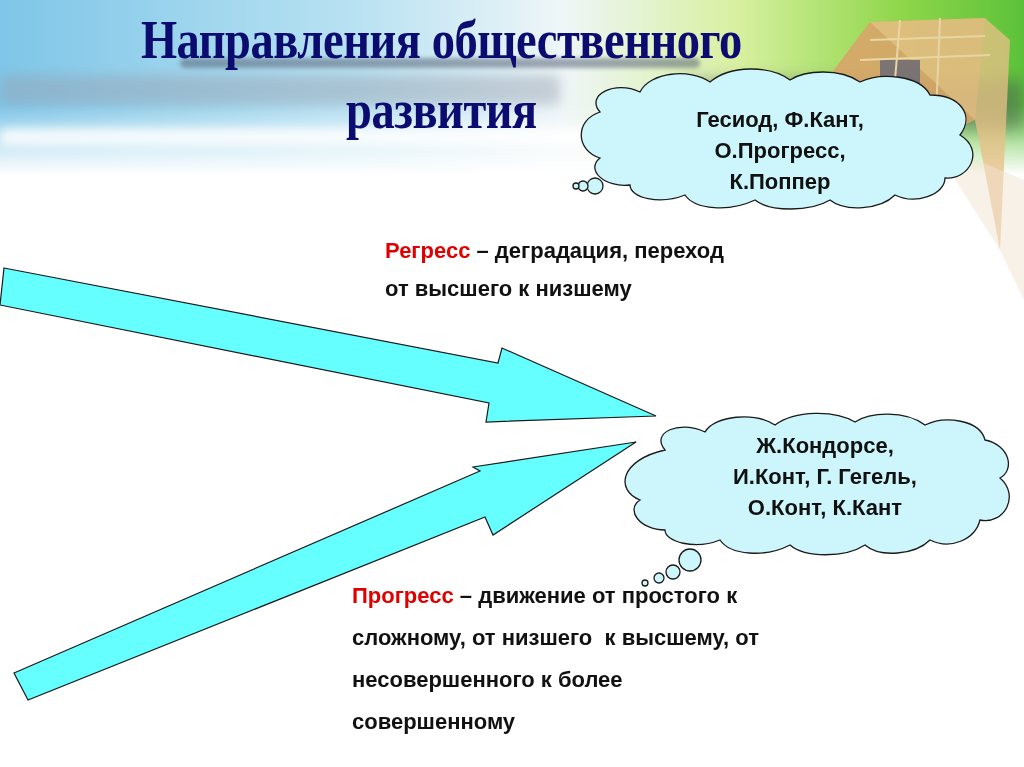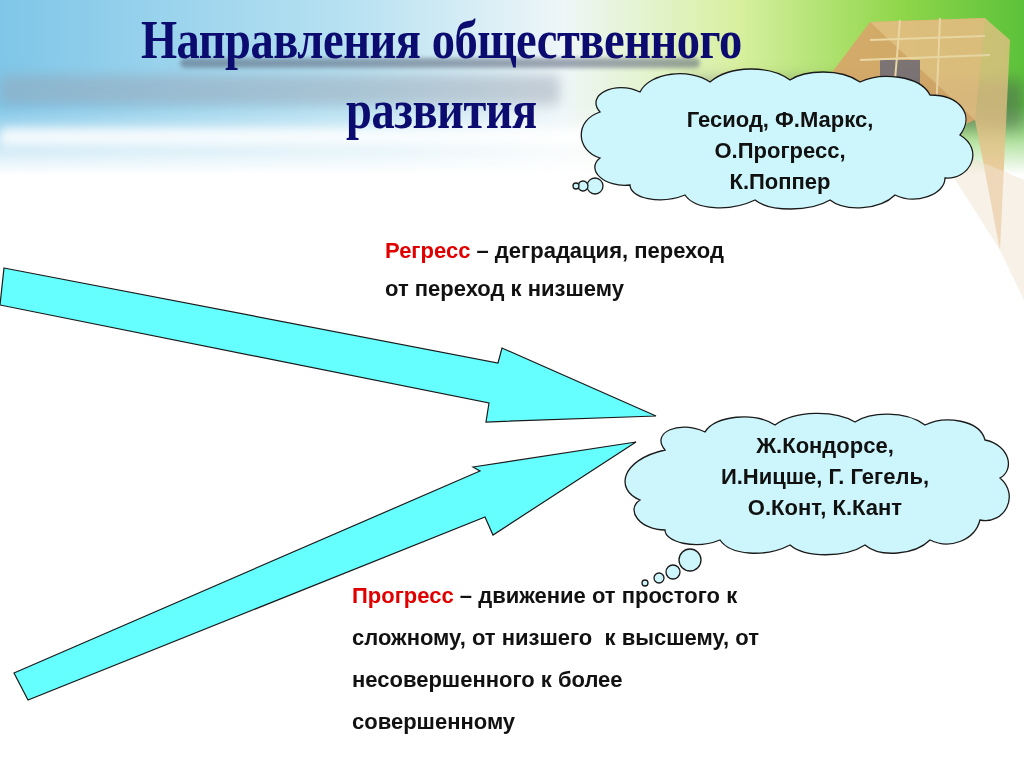--- a/index.html
+++ b/index.html
@@ -91,34 +91,34 @@
       <circle cx="645" cy="583" r="3"></circle>
     </g>
   </svg>
 
   <div class="title">
     <span class="l2">Направления общественного</span>
     <span class="l2" style="margin-top:-6px;">развития</span>
   </div>
 
   <div class="cloud-text" style="left:630px;top:104px;width:300px;">
-    <div>Гесиод, Ф.Маркс,</div>
+    <div>Гесиод, Ф.Кант,</div>
     <div>О.Прогресс,</div>
     <div>К.Поппер</div>
   </div>
 
   <div class="cloud-text" style="left:665px;top:430px;width:320px;">
     <div>Ж.Кондорсе,</div>
-    <div>И.Ницше, Г. Гегель,</div>
+    <div>И.Конт, Г. Гегель,</div>
     <div>О.Конт, К.Кант</div>
   </div>
 
   <div class="def" style="left:385px;top:232px;line-height:38px;">
     <div><span class="term">Регресс</span><span> – деградация, переход</span></div>
-    <div>от переход к низшему</div>
+    <div>от высшего к низшему</div>
   </div>
 
   <div class="def" style="left:352px;top:575px;line-height:42px;">
     <div><span class="term">Прогресс</span><span> – движение от простого к</span></div>
     <div style="white-space:pre;">сложному, от низшего  к высшему, от</div>
     <div>несовершенного к более</div>
     <div>совершенному</div>
   </div>
 
 </div>

